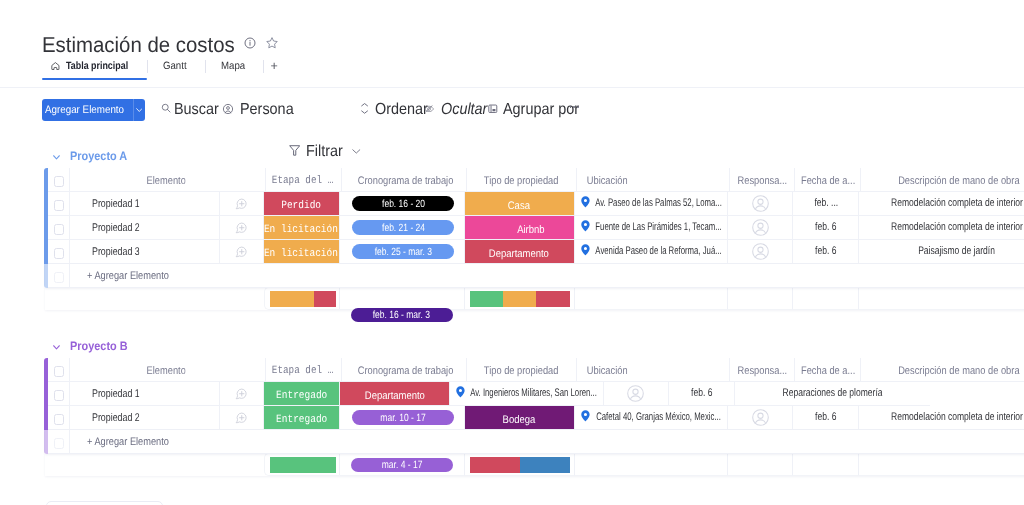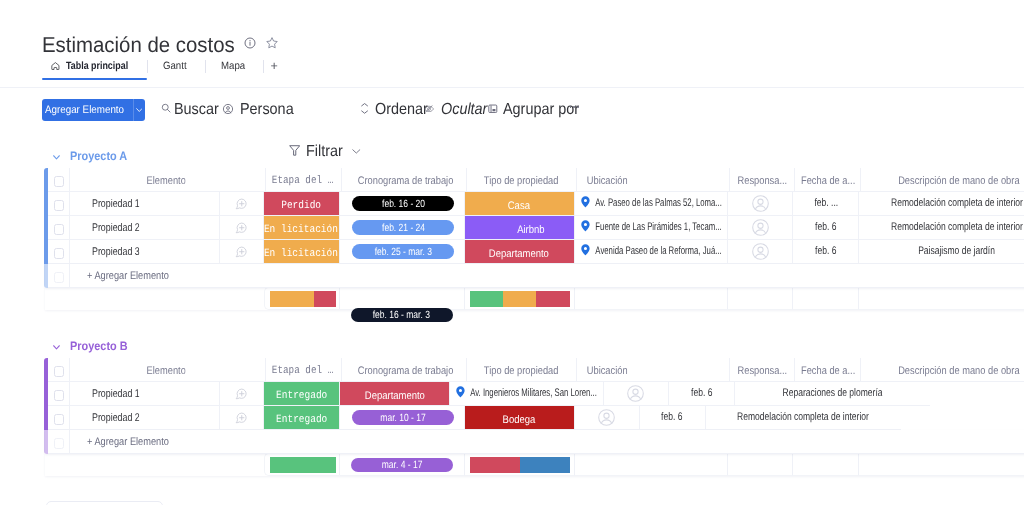--- a/index.html
+++ b/index.html
@@ -369,21 +369,21 @@
               <div class="swatch" data-name="stage-swatch" style="background: rgb(240, 172, 77);">
                 <span data-name="stage-label">En licitación</span>
               </div>
             </div>
             <div class="cell c-time" data-name="timeline-cell">
               <div class="pill w" data-name="timeline-pill" style="background: rgb(102, 153, 241);">
                 <span data-name="timeline-label">feb. 21 - 24</span>
               </div>
             </div>
             <div class="cell c-type" data-name="property-type-cell">
-              <div class="swatch" data-name="property-type-swatch" style="background: #8b5cf6; padding-left: 24px;">
+              <div class="swatch" data-name="property-type-swatch" style="background: #ec4899; padding-left: 24px;">
                 <span data-name="property-type-label">Airbnb</span>
               </div>
             </div>
             <div class="cell c-loc" data-name="location-cell">
               <span class="pin" data-name="pin-icon">
                 <svg viewBox="0 0 20 26" width="8.9" height="11.6">
                   <path d="M10 0.5C4.8.5.6 4.7.6 9.9c0 7 9.4 15.6 9.4 15.6s9.4-8.6 9.4-15.6C19.4 4.7 15.2.5 10 .5zm0 13.1a3.5 3.5 0 110-7 3.5 3.5 0 010 7z" fill="#2270e0"></path>
                 </svg>
               </span>
               <span class="loc-txt" data-name="location-text">Fuente de Las Pirámides 1, Tecam...</span>
@@ -466,21 +466,21 @@
           </div>
           <div class="sumrow" data-name="group-summary-row">
             <div class="sp" data-name="summary-spacer" style="width: 218.5px;"></div>
             <div class="sumcell first" data-name="stage-summary-cell" style="width: 76.5px; flex: 0 0 76.5px;">
               <div class="sumbar" data-name="stage-summary-bar" style="width: 66px;">
                 <i data-name="summary-segment" style="background: rgb(240, 172, 77); width: 67%;"></i>
                 <i data-name="summary-segment" style="background: rgb(208, 73, 93); width: 33%;"></i>
               </div>
             </div>
             <div class="sumcell" data-name="timeline-summary-cell" style="width: 124.6px; flex: 0 0 124.6px;">
-              <div class="pill w" data-name="timeline-summary-pill" style="background: #0f172a; margin-top: 32px;">
+              <div class="pill w" data-name="timeline-summary-pill" style="background: #4c1d95; margin-top: 32px;">
                 <span data-name="timeline-summary-label">feb. 16 - mar. 3</span>
               </div>
             </div>
             <div class="sumcell" data-name="property-type-summary-cell" style="width: 110px; flex: 0 0 110px;">
               <div class="sumbar" data-name="property-type-summary-bar" style="width: 100px;">
                 <i data-name="summary-segment" style="background: rgb(88, 195, 125); width: 33%;"></i>
                 <i data-name="summary-segment" style="background: rgb(240, 172, 77); width: 33%;"></i>
                 <i data-name="summary-segment" style="background: rgb(208, 73, 93); width: 34%;"></i>
               </div>
             </div>
@@ -597,23 +597,31 @@
               <div class="swatch" data-name="stage-swatch" style="background: rgb(88, 195, 125);">
                 <span data-name="stage-label">Entregado</span>
               </div>
             </div>
             <div class="cell c-time" data-name="timeline-cell">
               <div class="pill w" data-name="timeline-pill" style="background: rgb(151, 96, 214);">
                 <span data-name="timeline-label">mar. 10 - 17</span>
               </div>
             </div>
             <div class="cell c-type" data-name="property-type-cell">
-              <div class="swatch" data-name="property-type-swatch" style="background: #b91c1c;">
+              <div class="swatch" data-name="property-type-swatch" style="background: #701a75;">
                 <span data-name="property-type-label">Bodega</span>
               </div>
+            </div>
+            <div class="cell c-loc" data-name="location-cell">
+              <span class="pin" data-name="pin-icon">
+                <svg viewBox="0 0 20 26" width="8.9" height="11.6">
+                  <path d="M10 0.5C4.8.5.6 4.7.6 9.9c0 7 9.4 15.6 9.4 15.6s9.4-8.6 9.4-15.6C19.4 4.7 15.2.5 10 .5zm0 13.1a3.5 3.5 0 110-7 3.5 3.5 0 010 7z" fill="#2270e0"></path>
+                </svg>
+              </span>
+              <span class="loc-txt" data-name="location-text">Cafetal 40, Granjas México, Mexic...</span>
             </div>
             <div class="cell c-resp" data-name="owner-cell">
               <span class="av" data-name="avatar">
                 <svg viewBox="0 0 24 24" width="17" height="17" fill="none">
                   <circle cx="12" cy="12" r="11" stroke="#d8dae4" stroke-width="1.5"></circle>
                   <circle cx="12" cy="9.5" r="3.7" stroke="#d8dae4" stroke-width="1.5"></circle>
                   <path d="M4.6 20.3a8 8 0 0114.8 0" stroke="#d8dae4" stroke-width="1.5" stroke-linecap="round"></path>
                 </svg>
               </span>
             </div>

